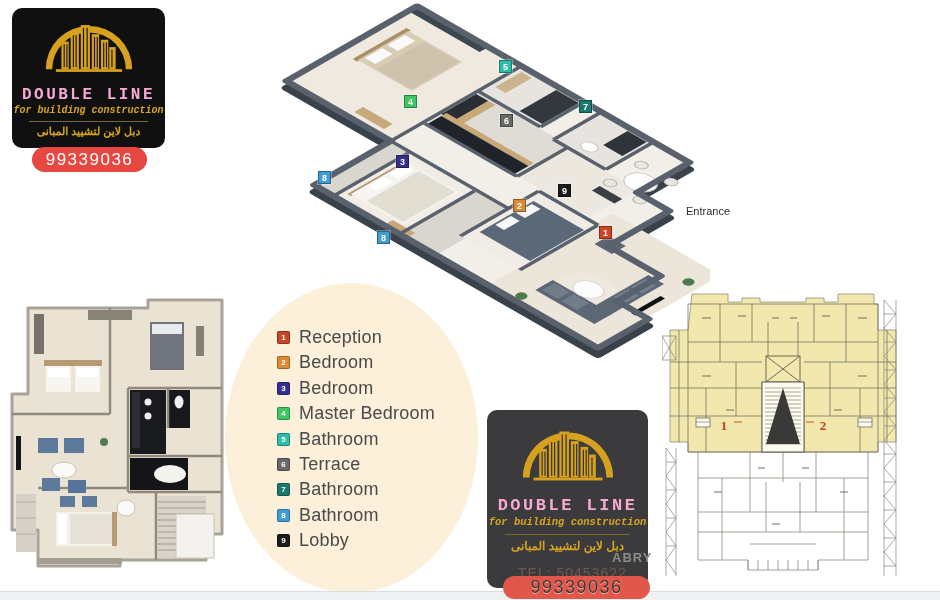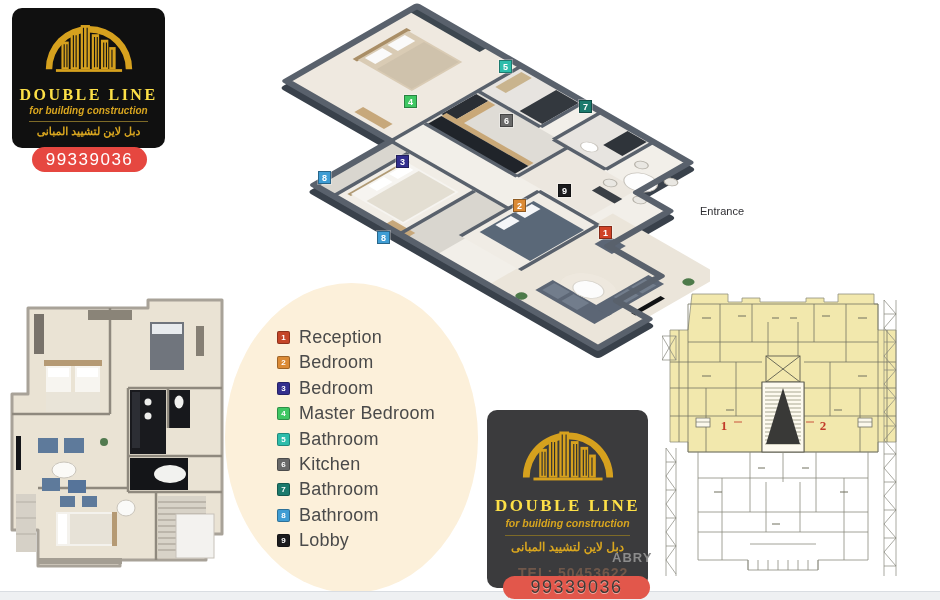--- a/index.html
+++ b/index.html
@@ -3,23 +3,23 @@
 <meta charset="utf-8">
 <style>
   html,body{margin:0;padding:0;background:#ffffff;}
   #canvas{position:relative;width:940px;height:600px;background:#ffffff;overflow:hidden;
           font-family:"Liberation Sans",sans-serif;}
   .abs{position:absolute;}
 
   
   .logo-card{position:absolute;background:#101010;border-radius:10px;display:flex;
              flex-direction:column;align-items:center;z-index:5;}
-  .logo-card .brand-name{font-family:Liberation Serif, serif;font-weight:700;
-             color:#fde047;letter-spacing:2.5px;}
-  .logo-card .brand-tagline{font-family:Liberation Sans, sans-serif;font-style:italic;
+  .logo-card .brand-name{font-family:Liberation Mono, monospace;font-weight:700;
+             color:#f9a8d4;letter-spacing:2.5px;}
+  .logo-card .brand-tagline{font-family:Liberation Mono, monospace;font-style:italic;
              font-weight:700;color:#d8a51f;}
   .logo-card .divider{height:1px;background:#7d6a28;width:78%;}
   .logo-card .brand-arabic{color:#d8a51f;font-weight:700;text-align:center;}
   .pill{position:absolute;border-radius:13px;display:flex;align-items:center;
         justify-content:center;font-weight:400;letter-spacing:1.5px;z-index:7;}
 
   
   #watermark{left:196px;top:291px;font-size:42px;font-weight:700;color:#8b8b8e;
      z-index:3;white-space:nowrap;opacity:.93;
      text-shadow:1px 1px 0 rgba(255,255,255,.6),-1px -1px 0 rgba(120,120,120,.25);}
@@ -34,26 +34,26 @@
   .legend-chip{width:13px;height:13px;border-radius:2px;margin-right:9px;color:#fff;
      font-size:8px;font-weight:700;display:flex;align-items:center;justify-content:center;
      box-shadow:inset 0 0 0 1px rgba(0,0,0,.28);}
   .legend-label{font-size:18px;color:#4a4a4a;letter-spacing:.2px;}
 
   
   .marker{position:absolute;width:13px;height:13px;box-sizing:border-box;
      border:1px solid rgba(0,0,0,.35);box-shadow:0 0 0 1px rgba(255,255,255,.3);
      color:#fff;font-size:9px;font-weight:700;display:flex;align-items:center;
      justify-content:center;z-index:4;}
-  #entrance-label{left:700px;top:205px;font-size:11px;color:#2f2f33;z-index:4;}
+  #entrance-label{left:686px;top:205px;font-size:11px;color:#2f2f33;z-index:4;}
 
   
   #ghost-abry{left:612px;top:550px;font-size:13px;font-weight:700;color:#8c8c8c;
      letter-spacing:1px;z-index:6;}
-  #ghost-tel{left:518px;top:565px;font-size:14px;font-weight:700;color:#b07a5a;
+  #ghost-tel{left:518px;top:565px;font-size:14px;font-weight:400;color:#b07a5a;
      opacity:.45;z-index:6;letter-spacing:1px;}
 
   #bottom-strip{left:0;top:591px;width:940px;height:9px;background:#eef0f2;
      border-top:1px solid #d9dde2;z-index:6;}
   svg{display:block;}
 </style>
 </head>
 <body>
 
 <div id="canvas">
@@ -178,21 +178,21 @@
       <div class="legend-row">
         <span class="legend-chip" style="background: rgb(63, 199, 99);">4</span>
         <span class="legend-label">Master Bedroom</span>
       </div>
       <div class="legend-row">
         <span class="legend-chip" style="background: rgb(45, 189, 171);">5</span>
         <span class="legend-label">Bathroom</span>
       </div>
       <div class="legend-row">
         <span class="legend-chip" style="background: rgb(105, 105, 105);">6</span>
-        <span class="legend-label">Kitchen</span>
+        <span class="legend-label">Terrace</span>
       </div>
       <div class="legend-row">
         <span class="legend-chip" style="background: rgb(27, 122, 109);">7</span>
         <span class="legend-label">Bathroom</span>
       </div>
       <div class="legend-row">
         <span class="legend-chip" style="background: rgb(63, 157, 212);">8</span>
         <span class="legend-label">Bathroom</span>
       </div>
       <div class="legend-row">

